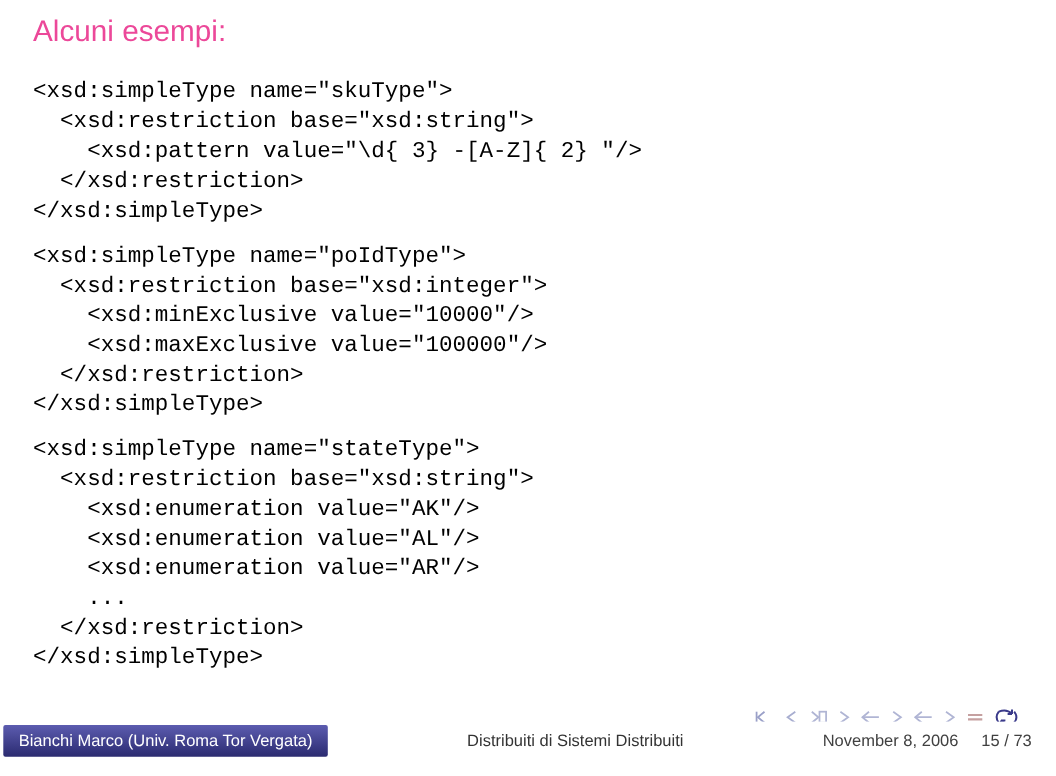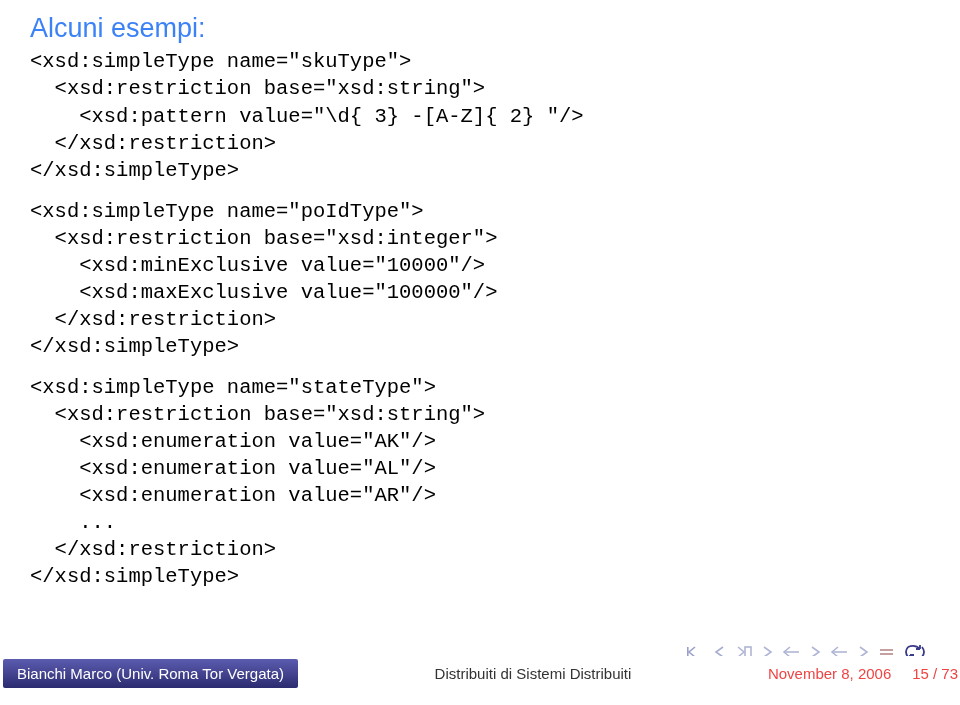--- a/index.html
+++ b/index.html
@@ -19,22 +19,22 @@
     box-sizing: border-box;
   }
   .content {
     padding: 10px 30px 0 30px;
     font-size: 24px;
     line-height: 1.35;
     color: #000;
   }
   .heading {
     font-size: 27px;
-    color: #3b82f6;
-    margin: 0 0 2px 0;
+    color: #ec4899;
+    margin: 0 0 24px 0;
     font-family: Arial, Helvetica, sans-serif;
   }
   .code-block {
     font-family: "Courier New", Courier, monospace;
     font-size: 20.5px;
     white-space: pre;
     color: #000;
     margin-bottom: 14px;
     line-height: 1.32;
   }
@@ -69,23 +69,23 @@
     margin-left: 3px;
     font-size: 15px;
   }
   .footer .mid {
     flex: 1;
     text-align: center;
     font-size: 15px;
     color: #333;
   }
   .footer .right {
-    padding-right: 2px;
+    padding-right: 22px;
     font-size: 15px;
-    color: #ef4444;
+    color: #404040;
   }
 </style>
 </head>
 <body>
 
 <div class="page">
   <div class="content">
     <div class="heading">Alcuni esempi:</div>
 
     <div class="code-block">&lt;xsd:simpleType name="skuType"&gt;

